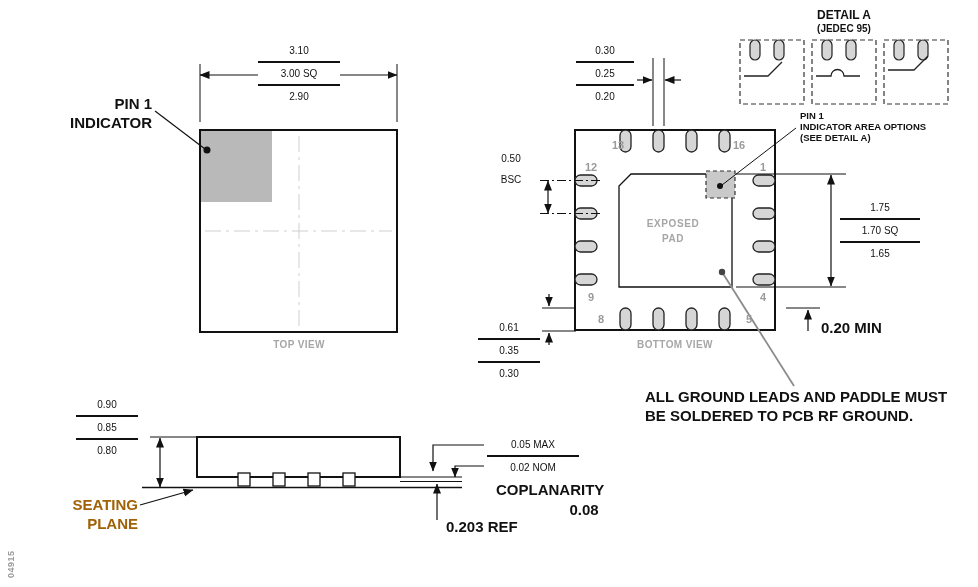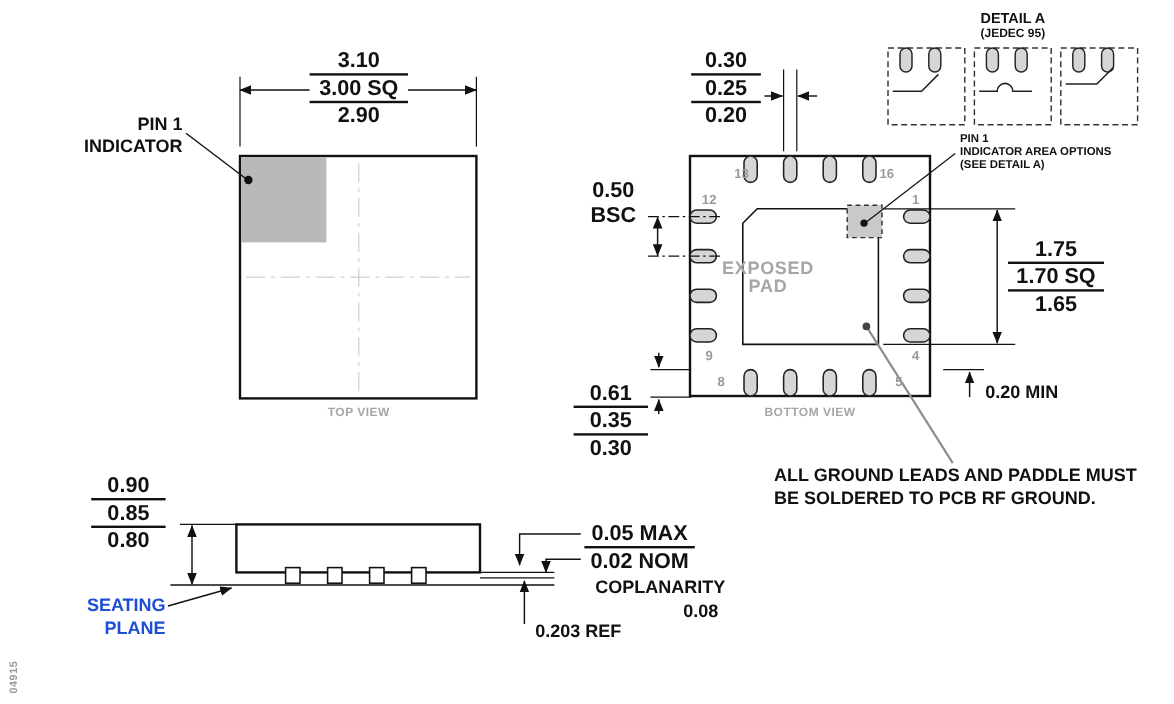--- a/index.html
+++ b/index.html
@@ -2,22 +2,22 @@
 <html><head>
 <meta charset="utf-8">
 <style>
   *{margin:0;padding:0;box-sizing:border-box}
   html,body{background:#fff}
   body{font-family:"Liberation Sans",sans-serif}
   .canvas{position:relative;width:978px;height:587px;background:#fff;overflow:hidden}
   .canvas > svg{position:absolute;left:0;top:0}
   .txt{position:absolute;color:#111;font-weight:bold;font-size:15px;line-height:19px}
   .txt span{display:block}
-  .gray{color:#1d4ed8}
-  .dim-stack{position:absolute;text-align:center;font-weight:bold;font-size:18px;color:#111;background:#fff}
+  .gray{color:#a16207}
+  .dim-stack{position:absolute;text-align:center;font-weight:normal;font-size:10px;color:#111;background:#fff}
   .dim-stack span{display:block;line-height:21px;border-bottom:2px solid #111;padding:0 2px}
   .dim-stack span:last-child{border-bottom:none}
   .dim-stack.no-rules span{border-bottom:none}
   .view-label{position:absolute;font-size:10px;font-weight:bold;color:#a6a6a6;letter-spacing:.4px;text-align:center}
   .view-label span{display:block}
   .pin-num{position:absolute;width:16px;text-align:center;font-size:11px;font-weight:bold;color:#9a9a9a}
   .small-label{position:absolute;font-weight:bold;font-size:9.5px;line-height:11px;color:#111}
   .small-label span{display:block}
   .dwg-num{position:absolute;left:6px;top:578px;transform:rotate(-90deg);transform-origin:0 0;
            font-size:9px;font-weight:bold;color:#9a9a9a;letter-spacing:.5px;white-space:nowrap}
@@ -154,21 +154,21 @@
     <span>1.70 SQ</span>
     <span>1.65</span>
   </div>
   <div class="dim-stack" style="left:478px;top:317px;width:62px">
     <span>0.61</span>
     <span>0.35</span>
     <span>0.30</span>
   </div>
   <div class="txt" style="left:821px;top:318px">0.20 MIN</div>
   <div class="view-label" style="left:612px;top:339px;width:126px">BOTTOM VIEW</div>
-  <div class="view-label" style="left:595px;top:216px;width:90px;font-size:15px;line-height:15px;letter-spacing:.6px">
+  <div class="view-label" style="left:628px;top:216px;width:90px;font-size:10px;line-height:15px;letter-spacing:.6px">
     <span>EXPOSED</span>
     <span>PAD</span>
   </div>
   <div class="small-label" style="left:800px;top:110px;width:170px">
     <span>PIN 1</span>
     <span>INDICATOR AREA OPTIONS</span>
     <span>(SEE DETAIL A)</span>
   </div>
 
   <div class="pin-num" style="left:610px;top:139px">13</div>

